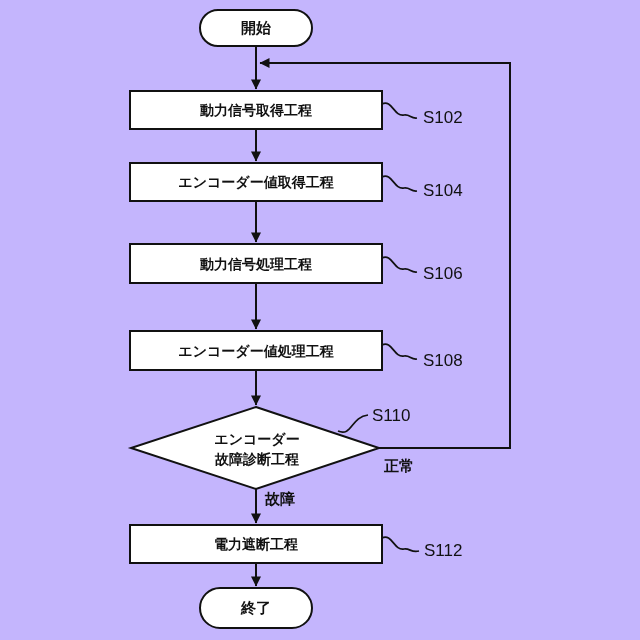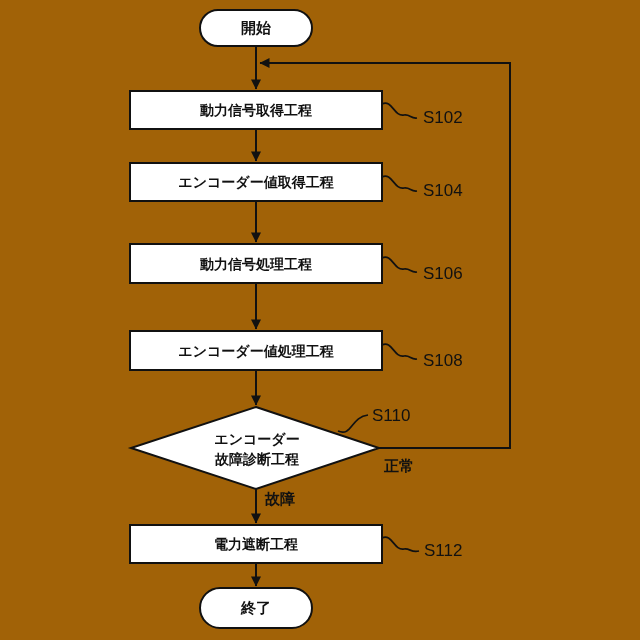--- a/index.html
+++ b/index.html
@@ -7,21 +7,21 @@
     padding: 0;
     width: 640px;
     height: 640px;
     background: #ffffff;
     font-family: "Liberation Sans", "DejaVu Sans", sans-serif;
   }
   #stage {
     position: relative;
     width: 640px;
     height: 640px;
-    background: #a16207;
+    background: #c4b5fd;
     overflow: hidden;
   }
   svg { display: block; }
   .shape {
     fill: #ffffff;
     stroke: #111111;
     stroke-width: 2;
   }
   .line {
     fill: none;

